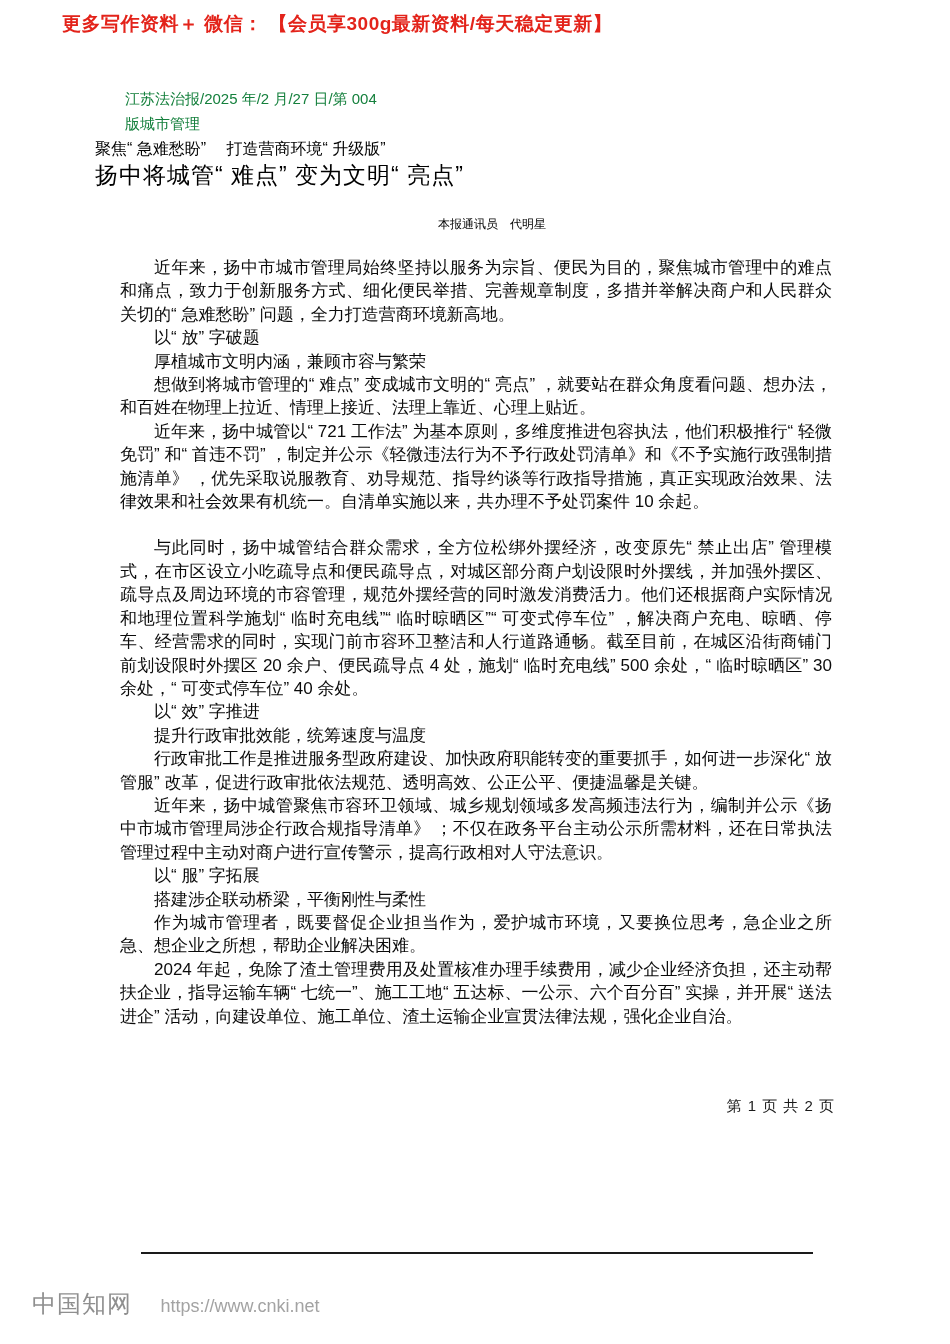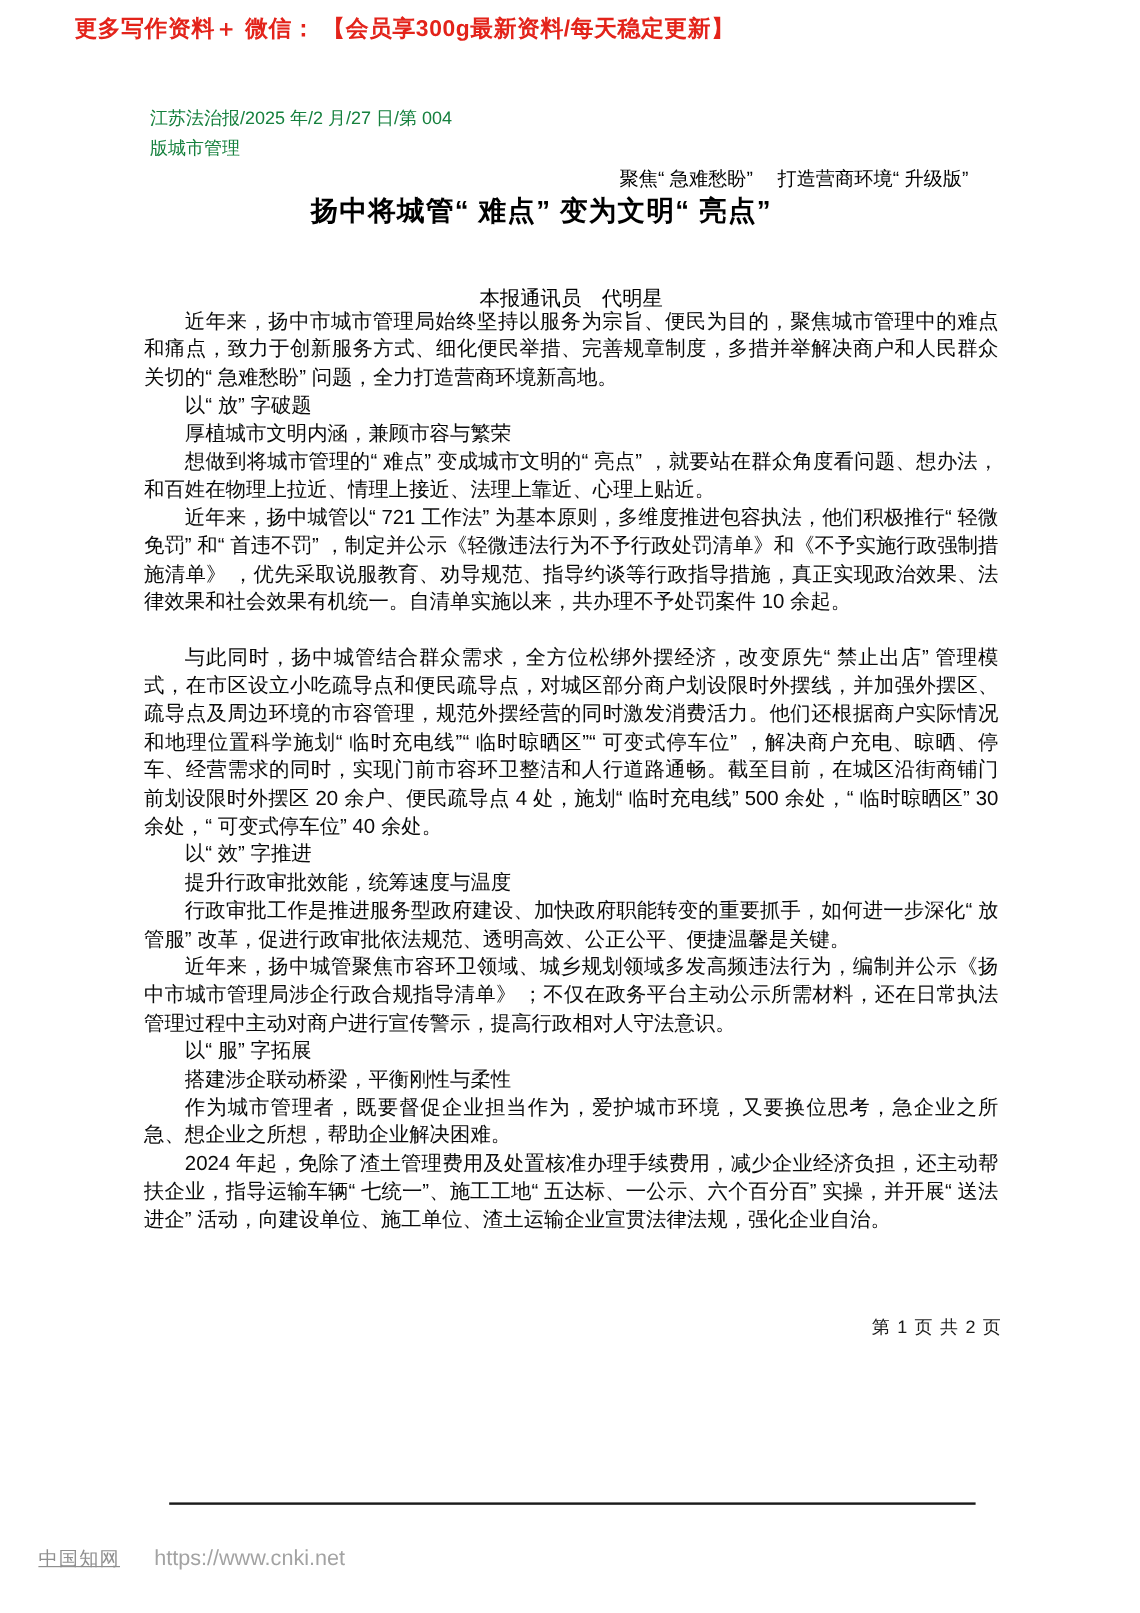--- a/index.html
+++ b/index.html
@@ -29,44 +29,42 @@
     top: 86px;
     font-size: 15px;
     line-height: 25px;
     color: #15803d;
   }
   .subtitle {
     position: absolute;
     left: 95px;
     top: 139px;
     width: 712px;
-    text-align: right;
+    text-align: left;
     font-size: 16px;
     white-space: nowrap;
   }
   .main-title {
     position: absolute;
     left: 95px;
     top: 160px;
     width: 712px;
-    text-align: center;
     font-size: 23px;
-    font-weight: bold;
+    font-weight: normal;
     letter-spacing: 1px;
     margin: 0;
     white-space: nowrap;
   }
   .byline {
     position: absolute;
-    left: 120px;
+    left: 136px;
     top: 216px;
     width: 712px;
     text-align: center;
-    font-size: 17px;
-    margin-top: 21px;
+    font-size: 12px;
   }
   .article-body {
     position: absolute;
     left: 120px;
     top: 256px;
     width: 712px;
     font-size: 17px;
     line-height: 23.4px;
     text-align: justify;
     color: #0a0a0a;
@@ -88,21 +86,21 @@
     width: 672px;
     height: 2px;
     background: #1a1a1a;
   }
   .watermark {
     position: absolute;
     left: 32px;
     top: 1288px;
     white-space: nowrap;
   }
-  .wm-brand { font-size: 16px; color: #8f8f8f; letter-spacing: 1px; text-decoration: underline; }
+  .wm-brand { font-size: 24px; color: #8f8f8f; letter-spacing: 1px; }
   .wm-url { font-size: 18px; color: #a3a3a3; margin-left: 24px; }
 </style>
 </head>
 <body>
 
 <div class="page">
 
   <div class="promo-banner" style="color: rgb(227, 35, 26);">更多写作资料＋ 微信： 【会员享300g最新资料/每天稳定更新】</div>
 
   <div class="doc-header">

